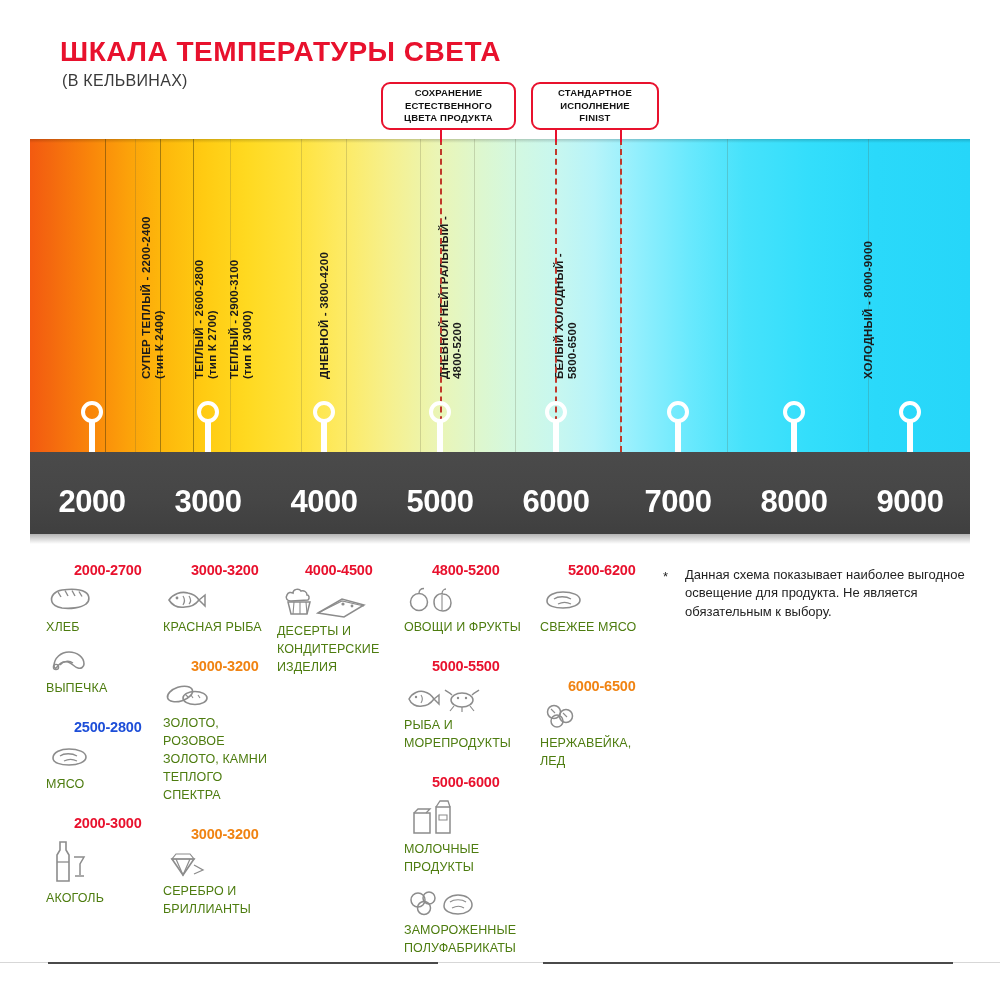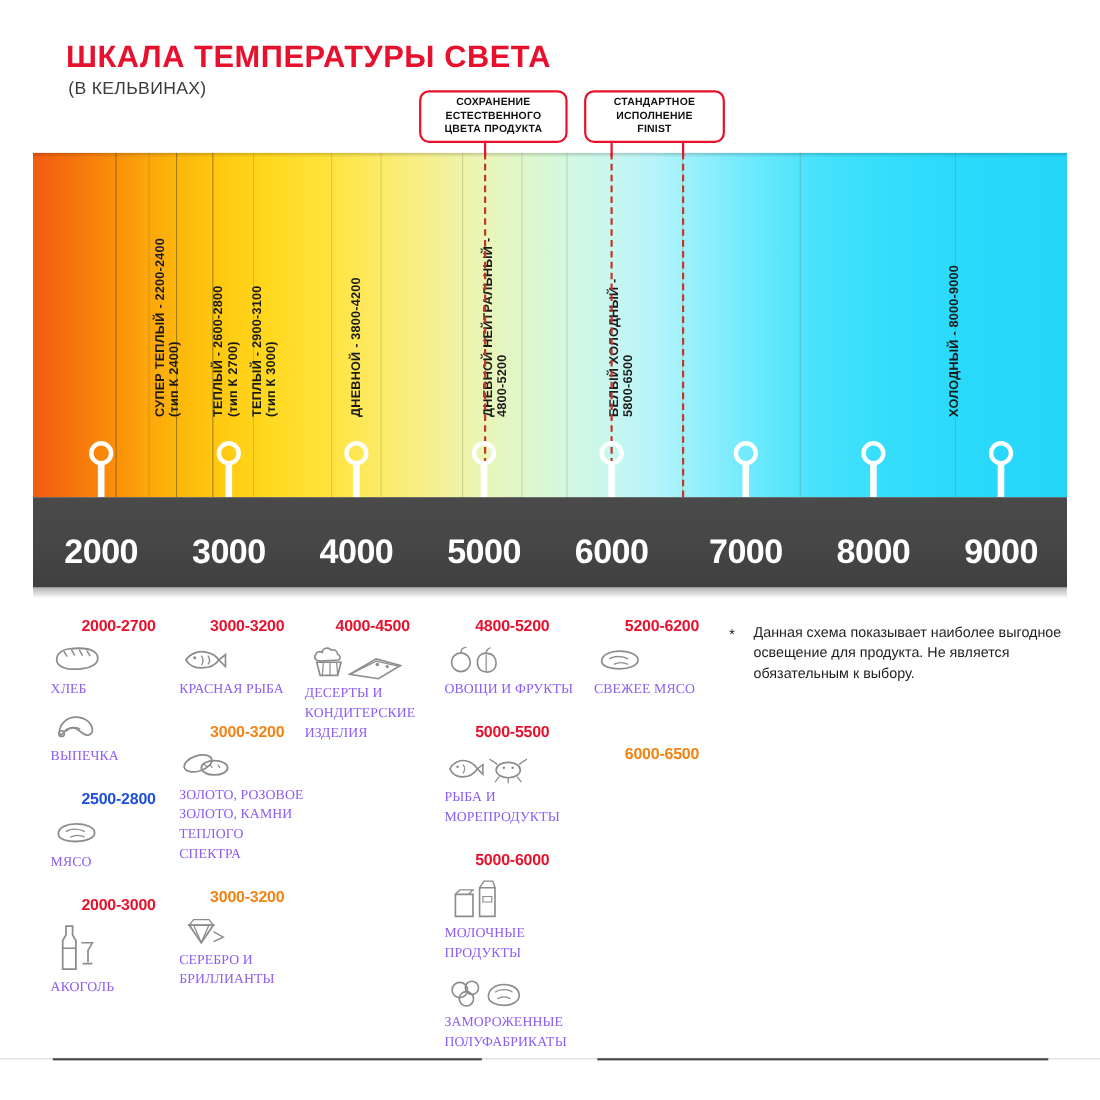--- a/index.html
+++ b/index.html
@@ -53,21 +53,21 @@
      background:linear-gradient(to bottom,rgba(0,0,0,.30),rgba(0,0,0,0));z-index:1;}
   .tick-num{position:absolute;top:484px;font-size:31px;font-weight:bold;color:#fff;
      transform:translateX(-50%);z-index:3;letter-spacing:-.5px;}
 
   
   .col{position:absolute;top:562px;}
   .range{font-size:14.5px;font-weight:bold;color:#e8112d;letter-spacing:-.2px;margin-bottom:7px;margin-left:28px;}
   .range.amber{color:#f08312;}
   .item{margin-bottom:11px;}
   .item .ico{height:30px;display:block;margin-bottom:2px;}
-  .item .nm{font-size:12.5px;font-weight:normal;color:#8b5cf6;line-height:1.18;letter-spacing:.1px;font-family:Liberation Serif, serif;}
+  .item .nm{font-size:12.5px;font-weight:normal;color:#4d7c0f;line-height:1.18;letter-spacing:.1px;}
   .gap{height:12px;}
 
   
   #footnote{position:absolute;left:663px;top:566px;width:320px;font-size:13px;
       color:#1e1e1e;line-height:1.42;}
   #footnote .star{position:absolute;left:0;top:2px;font-size:13px;}
   #footnote .ft{display:block;margin-left:22px;}
 
   
   .botrule{position:absolute;top:962px;height:2px;background:#4a4a4a;}
@@ -372,20 +372,31 @@
           <path d="M7 16c0-6 8-9 16-9 9 0 17 3 17 8 0 5-8 8-17 8-8 0-16-2-16-7z" fill="none" stroke="#8c8c8c" stroke-width="1.6"></path>
           <path d="M14 14c4-3 12-3 17 0" stroke="#8c8c8c" stroke-width="1.3" fill="none"></path>
           <path d="M18 19c4-2 9-2 13 0" stroke="#8c8c8c" stroke-width="1.2" fill="none"></path>
         </svg>
     </span>
     <span class="nm">СВЕЖЕЕ МЯСО</span>
   </div>
 
   <div class="gap" style="height:32px;"></div>
   <div class="range amber" style="color: rgb(240, 131, 18);">6000-6500</div>
+  <div class="item">
+    <span class="ico">
+      <svg width="50" height="28" viewBox="0 0 50 28">
+          <circle cx="14" cy="11" r="6.5" fill="none" stroke="#8c8c8c" stroke-width="1.5"></circle>
+          <circle cx="26" cy="15" r="6.5" fill="none" stroke="#8c8c8c" stroke-width="1.5"></circle>
+          <circle cx="17" cy="20" r="6" fill="none" stroke="#8c8c8c" stroke-width="1.5"></circle>
+          <path d="M11 8l4 4M23 12l4 4" stroke="#8c8c8c" stroke-width="1.1"></path>
+        </svg>
+    </span>
+    <span class="nm">НЕРЖАВЕЙКА, ЛЕД</span>
+  </div>
 </div>
 
 <div id="footnote">
   <span class="star">*</span>
   <span class="ft">Данная схема показывает наиболее выгодное освещение для продукта. Не является обязательным к выбору.</span>
 </div>
 
 <div id="botrule-fade"></div>
 <div class="botrule" style="left:48px;width:390px;"></div>
 <div class="botrule" style="left:543px;width:410px;"></div>

